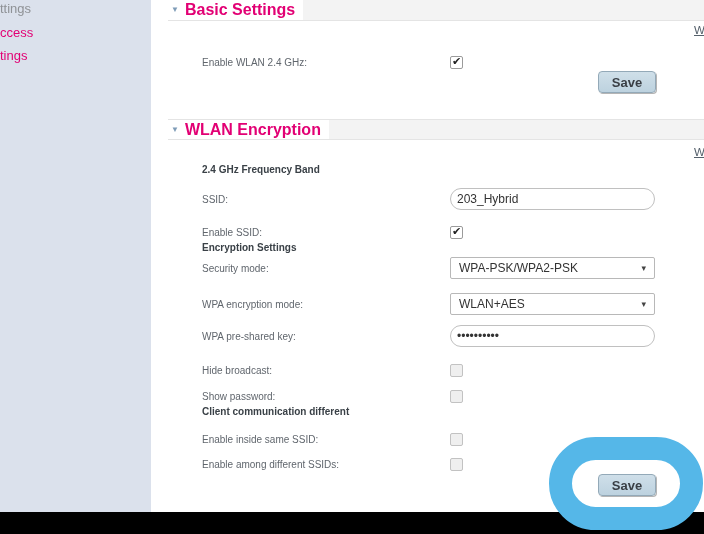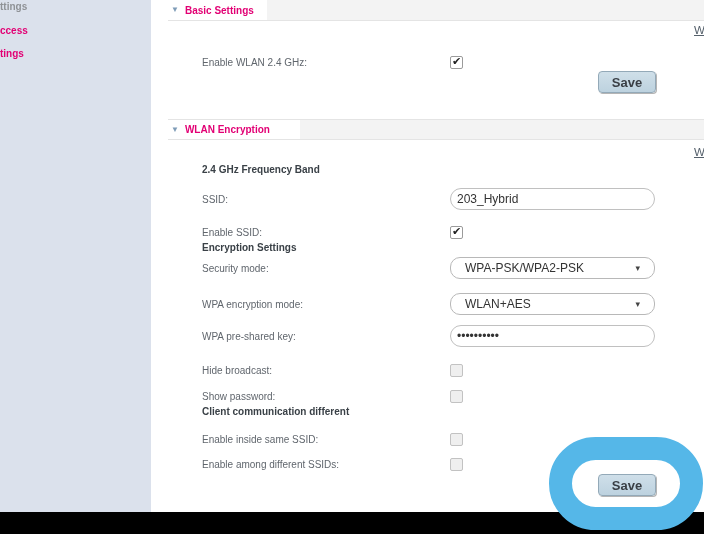--- a/index.html
+++ b/index.html
@@ -2,50 +2,50 @@
 <html><head>
 <meta charset="utf-8">
 <style>
   * { margin:0; padding:0; box-sizing:border-box; }
   html,body { width:704px; height:534px; overflow:hidden; background:#fff;
               font-family:"Liberation Sans", sans-serif; }
   .screen { position:relative; width:704px; height:534px; background:#fff; overflow:hidden; }
 
   
   .sidebar { position:absolute; left:0; top:0; width:151px; height:512px; background:#dbe1ec; }
-  .sb-item { position:absolute; left:0; font-size:10px; font-weight:bold; white-space:nowrap; cursor:pointer; }
+  .sb-item { position:absolute; left:0; font-size:13px; font-weight:normal; white-space:nowrap; cursor:pointer; }
   .sb-item.inactive { color:#8f9296; }
   .sb-item.active { color:#e20074; }
 
   
   .sec-header { position:absolute; left:168px; width:536px; height:21px; background:#fff;
                 border-bottom:1px solid #e4e4e4; }
   .sec-header.with-top { border-top:1px solid #e4e4e4; }
   .sec-header .grayfill { position:absolute; top:0; bottom:0; right:0; background:#f3f3f3; }
   .sec-header .title-wrap { position:relative; z-index:1; display:flex; align-items:center;
                             height:100%; padding-left:3px; background:#fff; float:left;
                             padding-right:8px; cursor:pointer; }
   .tri { color:#7f9db8; font-size:8px; margin-right:6px; line-height:1; }
-  .sec-title { color:#e20074; font-size:10px; font-weight:bold; white-space:nowrap; }
+  .sec-title { color:#e20074; font-size:16px; font-weight:bold; white-space:nowrap; }
 
   .help-link { position:absolute; left:694px; font-size:11.5px; color:#55606b;
                text-decoration:underline; cursor:pointer; white-space:nowrap; }
 
   
   .row { position:absolute; left:202px; width:472px; height:24px; display:flex; align-items:center; }
   .row .lbl { font-size:10px; color:#60666d; white-space:nowrap; }
   .row .ctrl { position:absolute; left:248px; display:flex; align-items:center; }
   .subhead { position:absolute; left:202px; font-size:10px; font-weight:bold; color:#3a4147; white-space:nowrap; }
 
   
   .txt-input { width:205px; height:22px; border:1px solid #c0c0c0; border-radius:11px;
                padding:0 6px; font-size:12px; color:#333; background:#fff;
                font-family:"Liberation Sans", sans-serif; }
-  .select { width:205px; height:22px; border:1px solid #b8b8b8; border-radius:10px; background:#fff;
-            display:flex; align-items:center; justify-content:space-between; padding:0 14px;
+  .select { width:205px; height:22px; border:1px solid #b8b8b8; border-radius:2px; background:#fff;
+            display:flex; align-items:center; justify-content:space-between; padding:0 8px;
             font-size:12px; color:#333; cursor:pointer; }
   .select .arrow { font-size:9px; color:#444; line-height:1; }
   .checkbox { width:13px; height:13px; border:1px solid #9b9b9b; background:#fff; border-radius:2px;
               display:flex; align-items:center; justify-content:center; cursor:pointer; }
   .checkbox .mark { font-size:11px; line-height:11px; color:#222; margin-top:-1px; }
   .checkbox.unchecked { background:#efefef; border-color:#c2c2c2; }
 
   .save-btn { position:absolute; left:598px; width:58px; height:22px;
               background:linear-gradient(#cfdfe9,#bdd2df); border:1px solid #93a9b8; border-radius:4px;
               box-shadow:1px 1px 0 #b5b5b5; color:#3a3f45; font-size:13px; font-weight:bold;

